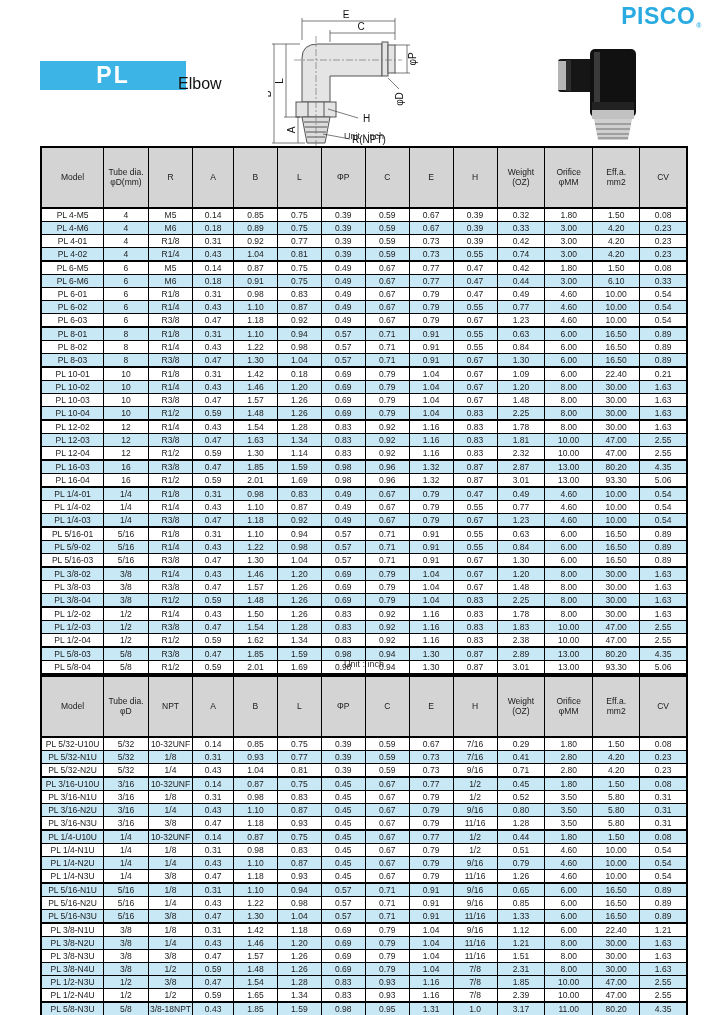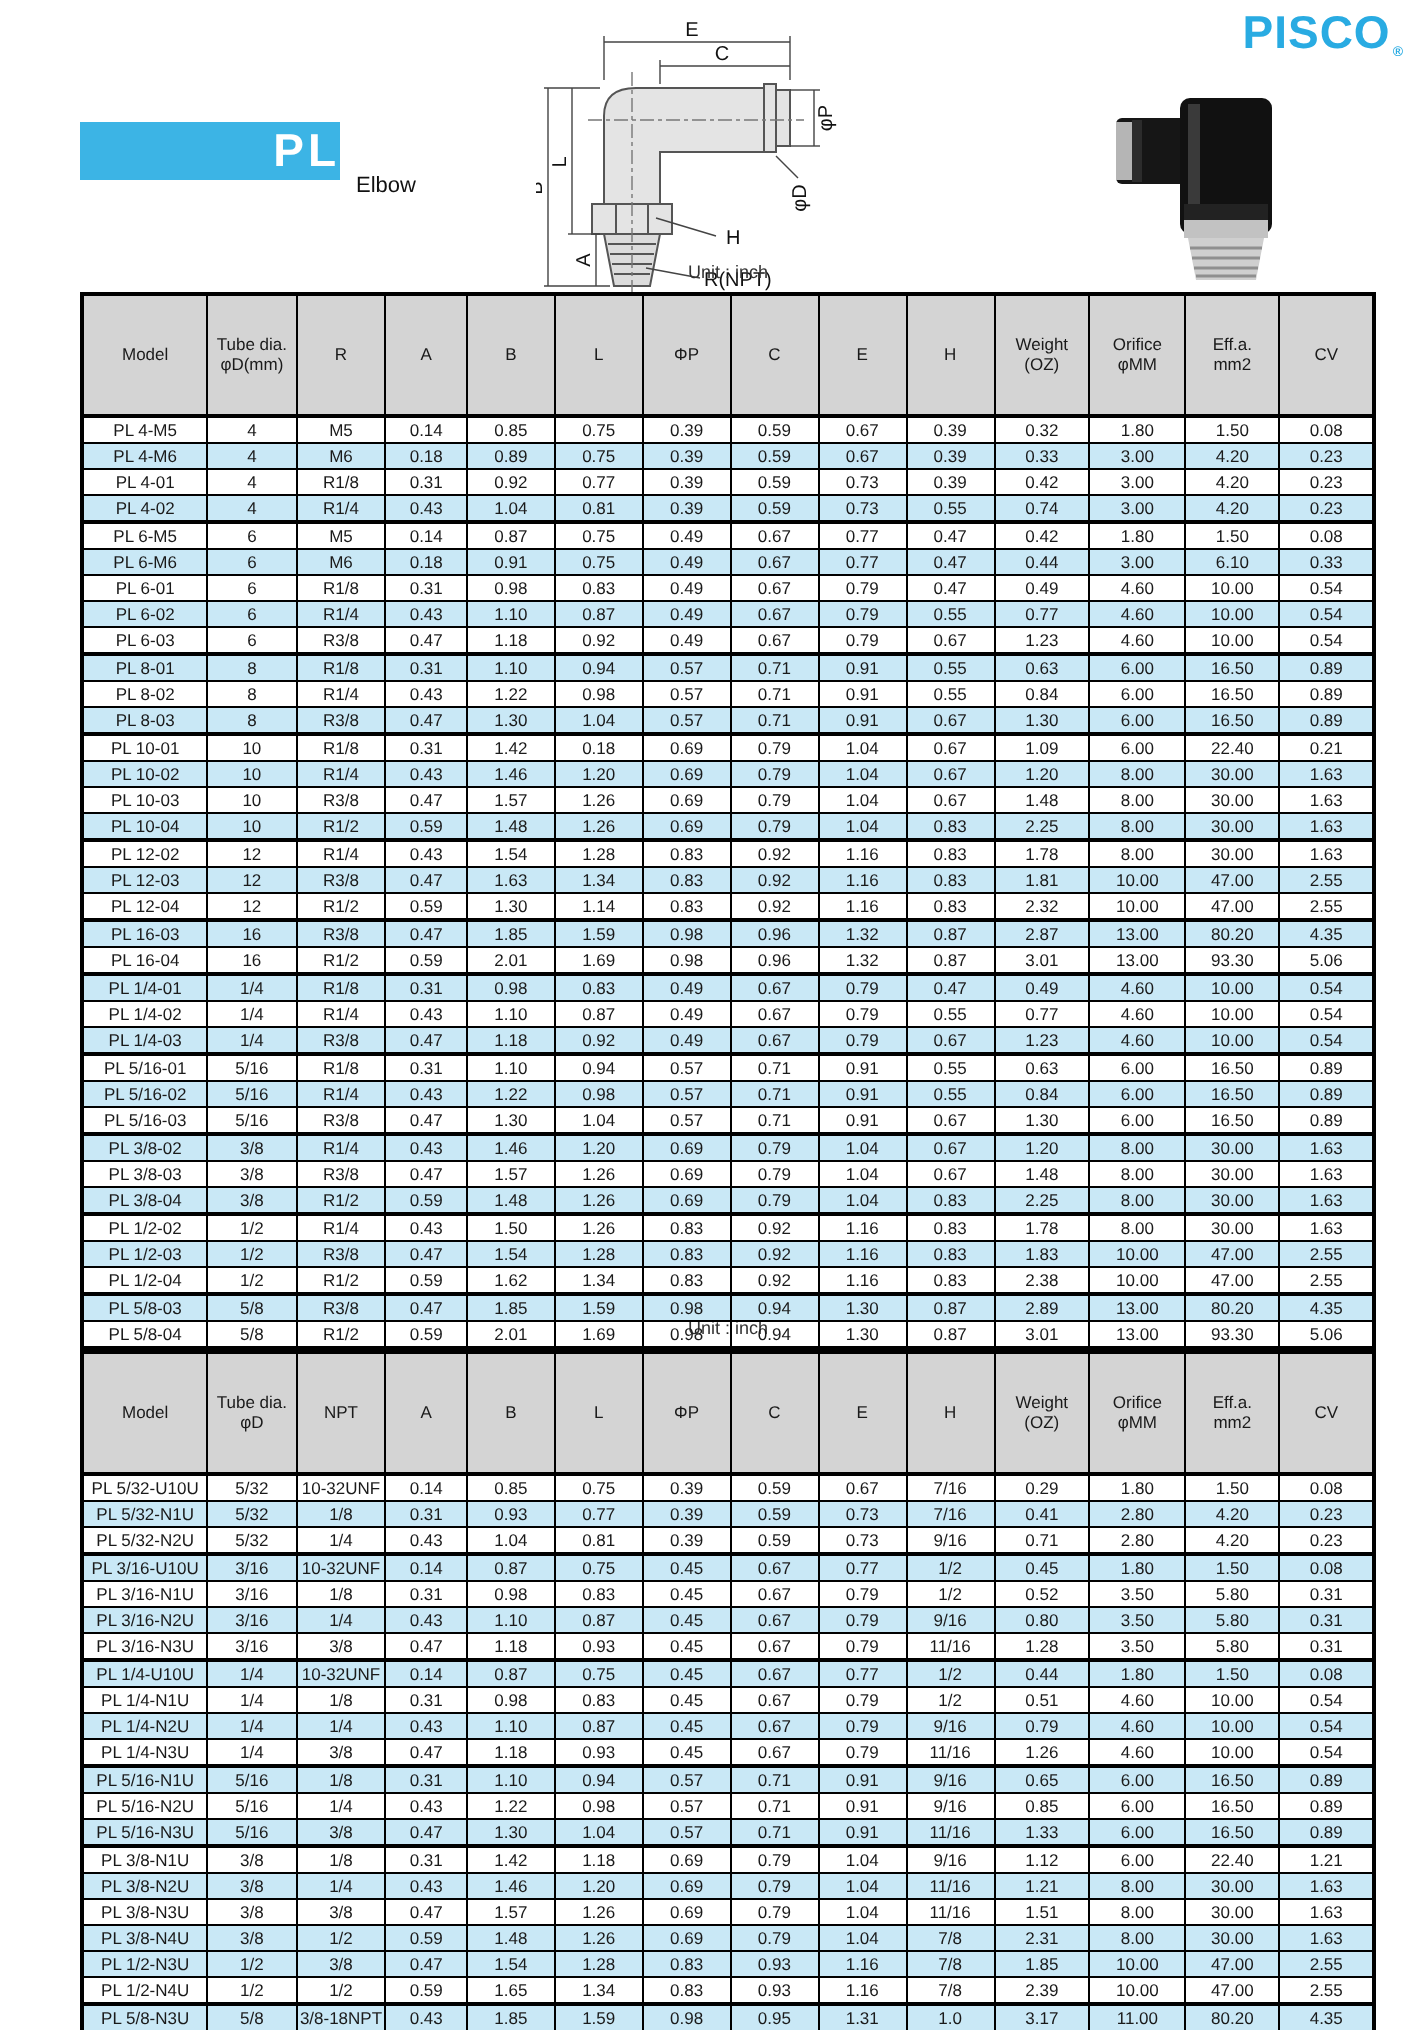--- a/index.html
+++ b/index.html
@@ -7,25 +7,25 @@
     width:713px;height:1015px;position:relative;background:#ffffff;
     font-family:"Liberation Sans", sans-serif;color:#222;overflow:hidden;
   }
   
   .logo{
     position:absolute;top:3px;right:12px;font-size:23px;font-weight:bold;
     color:#29abe2;letter-spacing:0.5px;
   }
   .logo .reg{font-size:7px;vertical-align:baseline;position:relative;top:4px;left:1px;}
   .series-badge{
-    position:absolute;left:40px;top:61px;width:130px;height:29px;background:#3cb4e5;
-    display:flex;align-items:center;justify-content:flex-end;
+    position:absolute;left:40px;top:61px;width:146px;height:29px;background:#3cb4e5;
+    display:flex;align-items:center;justify-content:center;
   }
   .series-badge span{color:#fff;font-weight:bold;font-size:23px;letter-spacing:2px;}
-  .series-name{position:absolute;left:178px;top:87px;font-size:11px;color:#111;}
+  .series-name{position:absolute;left:178px;top:75px;font-size:16px;color:#111;}
   .unit-note{position:absolute;width:648px;left:40px;text-align:center;font-size:9px;color:#333;}
   #unit1{top:131px;}
   #unit2{top:659px;}
   
   #diagram{position:absolute;left:268px;top:6px;}
   #photo{position:absolute;left:556px;top:46px;}
   .dimtxt{font-size:10px;fill:#111;}
   
   .dtable{
     position:absolute;left:40px;width:648px;border-collapse:collapse;table-layout:fixed;
@@ -566,21 +566,21 @@
         <td>0.57</td>
         <td>0.71</td>
         <td>0.91</td>
         <td>0.55</td>
         <td>0.63</td>
         <td>6.00</td>
         <td>16.50</td>
         <td>0.89</td>
       </tr>
       <tr class="alt">
-        <td>PL 5/16-02</td>
+        <td>PL 5/9-02</td>
         <td>5/16</td>
         <td>R1/4</td>
         <td>0.43</td>
         <td>1.22</td>
         <td>0.98</td>
         <td>0.57</td>
         <td>0.71</td>
         <td>0.91</td>
         <td>0.55</td>
         <td>0.84</td>

